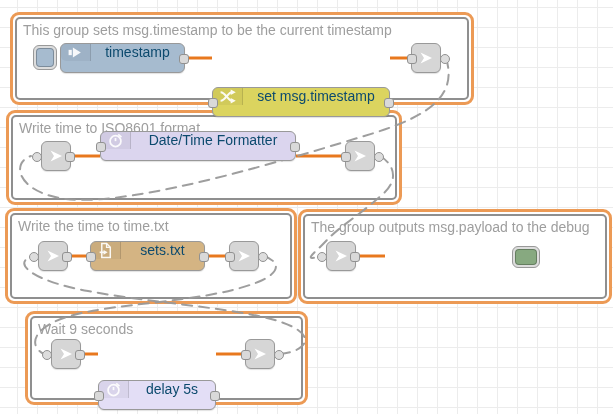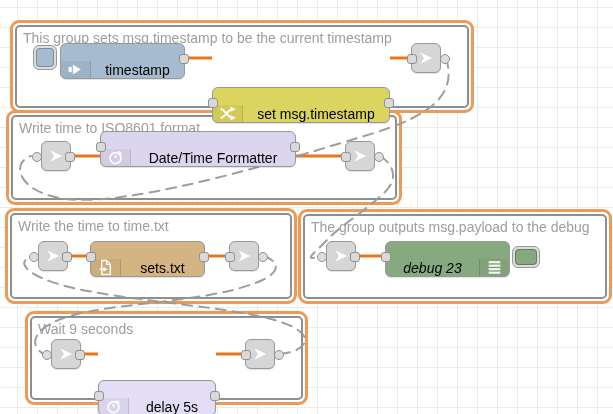--- a/index.html
+++ b/index.html
@@ -12,22 +12,22 @@
       linear-gradient(90deg, #ececec 1px, transparent 1px);
     background-size:20px 20px;
     background-position:-3px 7px;
   }
   .group{position:absolute;border:3px solid var(--group,#EC9A55);border-radius:9px;background:#fff;z-index:1;}
   .ginner{position:absolute;inset:2px;border:2px solid var(--ginner,#8F8F8F);border-radius:5px;}
   .glabel{position:absolute;left:10px;top:7px;font-size:14px;color:var(--glabel,#9E9E9E);white-space:nowrap;}
   #wires{position:absolute;left:0;top:0;z-index:2;}
   .wire{stroke:var(--wire,#E8781E);stroke-width:3;fill:none;}
   .dwire{stroke:var(--dwire,#999);stroke-width:2;fill:none;stroke-dasharray:10 7;stroke-linecap:round;opacity:.95;}
-  .node{position:absolute;height:36px;display:flex;align-items:flex-end;border:1px solid #999;
-        border-radius:6px;box-sizing:border-box;font-size:14px;color:#000000;z-index:3;
+  .node{position:absolute;height:30px;display:flex;align-items:flex-start;border:1px solid #999;
+        border-radius:6px;box-sizing:border-box;font-size:14px;color:#0c4a6e;z-index:3;
         box-shadow:0 1px 1px rgba(0,0,0,.12);}
   .icon-box{width:29px;flex:none;display:flex;align-items:center;justify-content:center;
         background:rgba(0,0,0,0.045);border-right:1px solid rgba(0,0,0,0.12);border-radius:5px 0 0 5px;}
   .icon-box.right{border-right:none;border-left:1px solid rgba(0,0,0,0.12);border-radius:0 5px 5px 0;}
   .icon-box svg{opacity:.92;}
   .nlabel{flex:1;display:flex;align-items:center;justify-content:center;padding:0 6px;white-space:nowrap;}
   .italic .nlabel{font-style:italic;}
   .port{position:absolute;width:10px;height:10px;background:#d9d9d9;border:1px solid #919191;
         border-radius:3px;top:10px;box-sizing:border-box;z-index:4;}
   .port.in{left:-5px}.port.out{right:-5px}
@@ -39,21 +39,21 @@
   .lcirc.l{left:-10px}.lcirc.r{right:-10px}
   .btn{position:absolute;background:#ddd;border:1px solid #999;border-radius:6px;
         box-sizing:border-box;z-index:3;}
   .btn-inner{position:absolute;inset:2px;border:1px solid rgba(0,0,0,0.25);border-radius:4px;}
 </style>
 </head>
 <body>
 
 <div id="canvas">
 
-  <div class="group" style="left:10px;top:20px;width:458px;height:87px">
+  <div class="group" style="left:10px;top:12px;width:458px;height:87px">
     <div class="ginner"></div>
     <div class="glabel">This group sets msg.timestamp to be the current timestamp</div>
   </div>
   <div class="group" style="left:6px;top:110px;width:390px;height:89px">
     <div class="ginner"></div>
     <div class="glabel">Write time to ISO8601 format</div>
   </div>
   <div class="group" style="left:298px;top:209px;width:308px;height:89px">
     <div class="ginner"></div>
     <div class="glabel">The group outputs msg.payload to the debug</div>
@@ -180,32 +180,20 @@
   </div>
 
   <div class="link-node" style="left: 326px; top: 241px; background-color: rgb(214, 214, 214);">
     <svg viewBox="0 0 16 16" width="16" height="16">
         <path d="M2.5 2.5 L14 8 L2.5 13.5 L6 8 Z" fill="#fff"></path>
       </svg>
     <span class="lcirc l"></span>
     <span class="port out"></span>
   </div>
 
-  <div class="node italic" style="left: 385px; top: 241px; width: 125px; background-color: rgb(135, 169, 128);">
-    <span class="nlabel">debug 23</span>
-    <span class="icon-box right">
-      <svg viewBox="0 0 16 16" width="17" height="17">
-        <rect x="2.5" y="2" width="11" height="2" fill="#fff"></rect>
-        <rect x="2.5" y="5.3" width="11" height="2" fill="#fff"></rect>
-        <rect x="2.5" y="8.6" width="11" height="2" fill="#fff"></rect>
-        <rect x="2.5" y="11.9" width="11" height="2" fill="#fff"></rect>
-      </svg>
-    </span>
-    <span class="port in"></span>
-  </div>
 
   <div class="btn" style="left:512px;top:246px;width:28px;height:22px">
     <div class="btn-inner" style="background-color: rgb(135, 169, 128);"></div>
   </div>
 
   <div class="link-node" style="left: 51px; top: 339px; background-color: rgb(214, 214, 214);">
     <svg viewBox="0 0 16 16" width="16" height="16">
         <path d="M2.5 2.5 L14 8 L2.5 13.5 L6 8 Z" fill="#fff"></path>
       </svg>
     <span class="lcirc l"></span>

